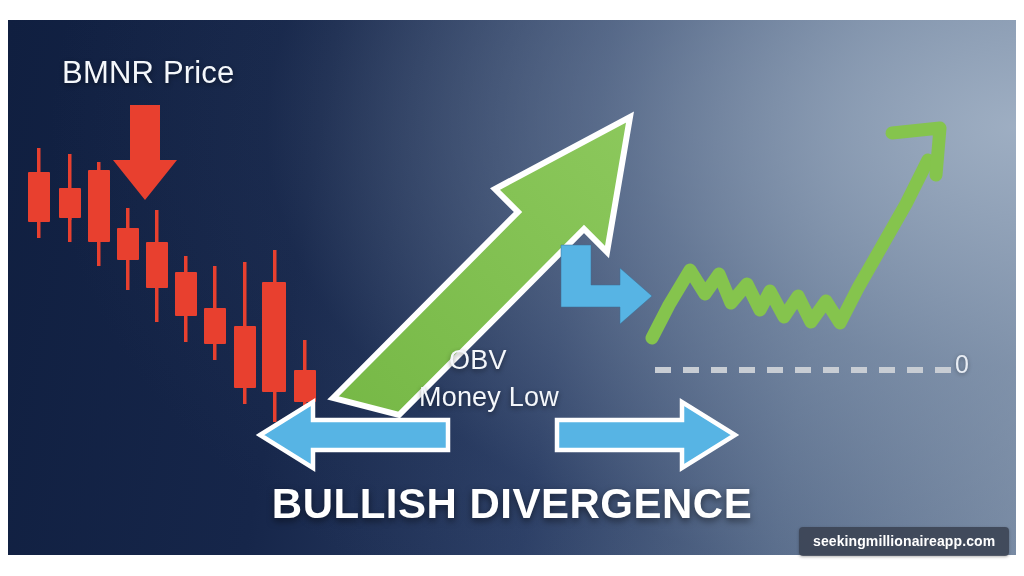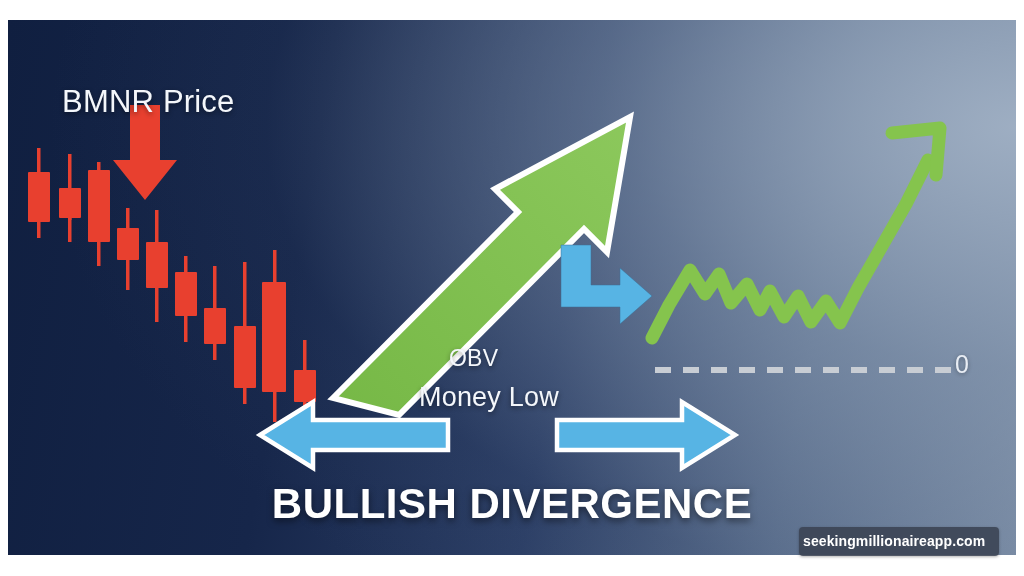--- a/index.html
+++ b/index.html
@@ -20,34 +20,34 @@
     overflow:hidden;
   }
   .svgfull{position:absolute;left:0;top:0;width:1008px;height:535px;}
   .lbl{
     position:absolute;
     color:#f4f7fb;
     text-shadow:0 2px 5px rgba(0,0,0,0.45);
     white-space:nowrap;
     letter-spacing:0.2px;
   }
-  #lbl-price{left:54px;top:35px;font-size:31px;margin-top:29px;}
+  #lbl-price{left:54px;top:35px;font-size:31px;}
   #lbl-cmf{left:661px;top:35px;font-size:31px;}
-  #lbl-obv1{left:441px;top:325px;font-size:23px;}
+  #lbl-obv1{left:441px;top:325px;font-size:27px;}
   #lbl-obv2{left:411px;top:362px;font-size:27px;}
   #lbl-zero{left:947px;top:330px;font-size:25px;color:#e8edf4;text-shadow:0 1px 4px rgba(0,0,0,0.35);}
   #lbl-title{
     left:0;right:0;top:460px;text-align:center;
     font-size:42px;font-weight:bold;letter-spacing:0.5px;
     color:#ffffff;
     text-shadow:0 3px 7px rgba(0,0,0,0.5);
   }
   #watermark{
     position:absolute;left:799px;top:527px;
-    padding:6px 14px 7px 4px;
+    padding:6px 14px 7px 14px;
     background:rgba(58,66,82,0.88);
     border-radius:4px;
     color:#ffffff;font-size:14px;font-weight:bold;
     letter-spacing:0.1px;
     box-shadow:0 1px 3px rgba(0,0,0,0.3);
   }
 </style>
 </head>
 <body>
 

